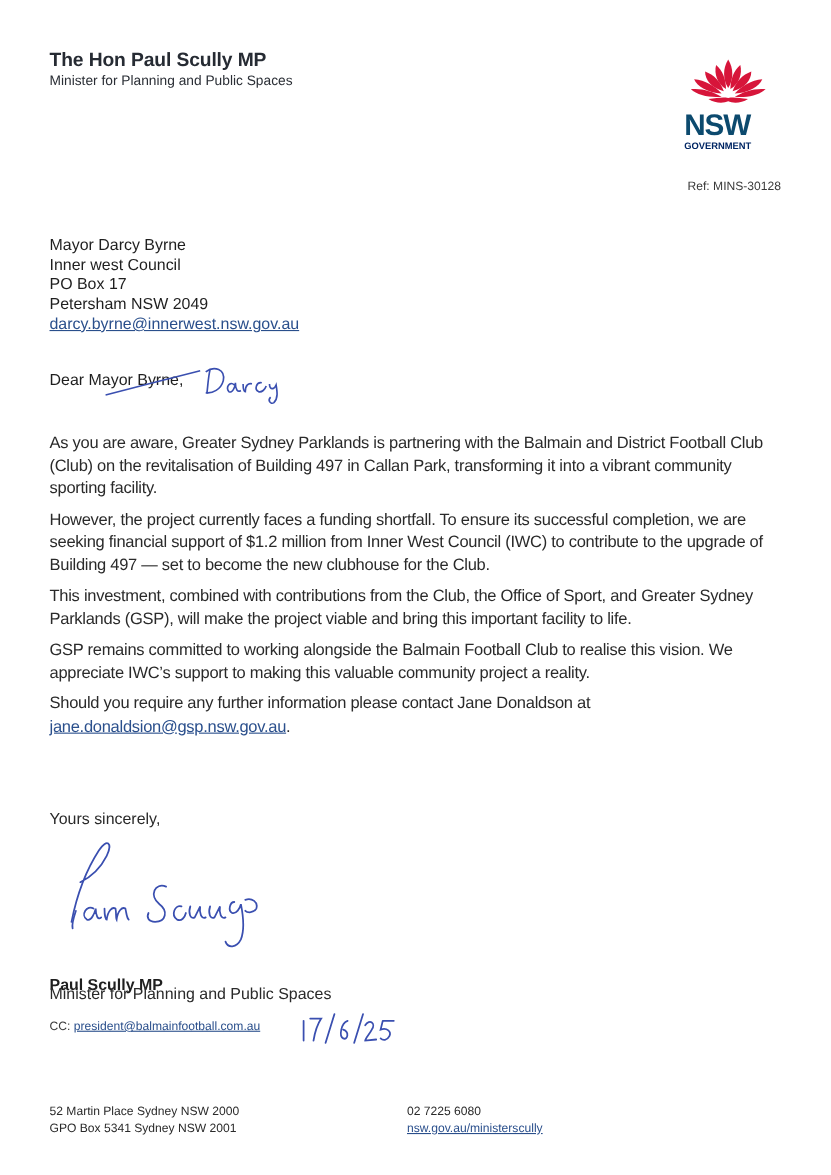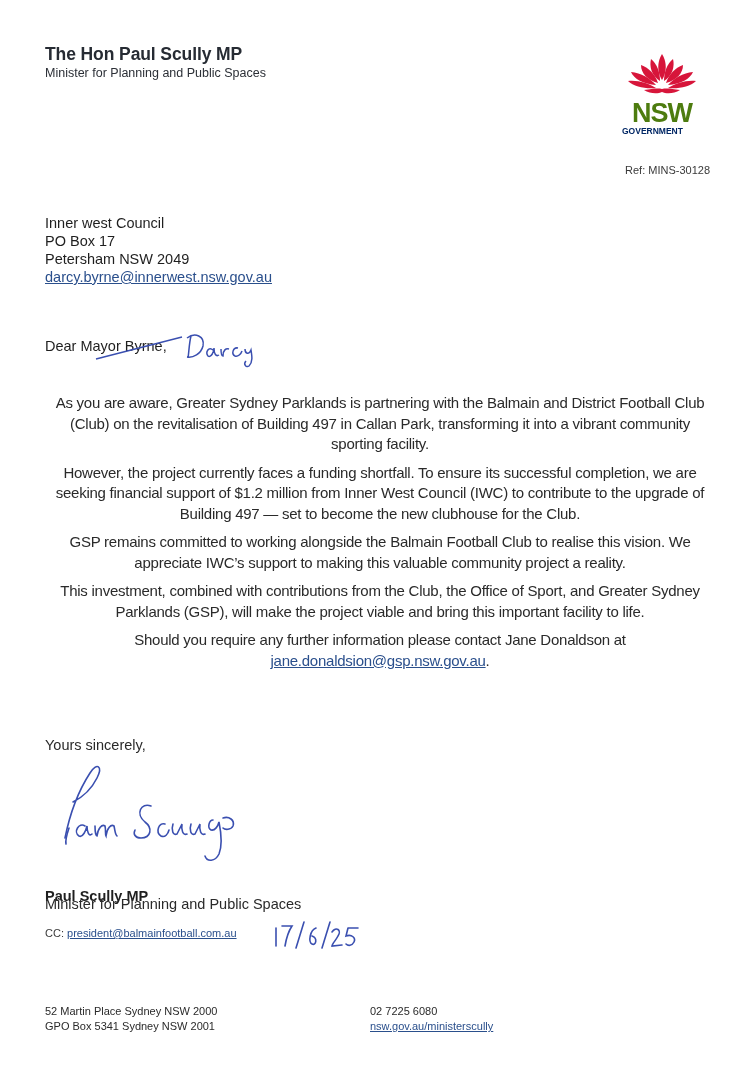--- a/index.html
+++ b/index.html
@@ -8,21 +8,21 @@
     .abs { position: absolute; }
     .hdr-name { left: 45px; top: 44px; font-size: 17.5px; font-weight: bold; color: #262b33; letter-spacing: -0.1px; }
     .hdr-role { left: 45px; top: 66px; font-size: 12.5px; color: #2b2f36; }
     .logo { left: 622px; top: 52px; width: 80px; }
     .ref { right: 45px; top: 164px; font-size: 11px; color: #3a3a3a; }
     .addr { left: 45px; top: 214px; font-size: 14.5px; line-height: 18px; color: #1f1f1f; }
     .addr div { white-space: nowrap; }
     a, .link { color: #2a4f8c; text-decoration: underline; }
     .salutation { left: 45px; top: 338px; font-size: 14.5px; color: #1f1f1f; }
     .salutation .strike { position: relative; }
-    .body-text { left: 45px; top: 393px; width: 670px; font-size: 15px; line-height: 20.5px; color: #2a2a2a; font-family: "Liberation Sans Narrow", "Liberation Sans", sans-serif; letter-spacing: -0.25px; text-align: center; }
+    .body-text { left: 45px; top: 393px; width: 670px; font-size: 15px; line-height: 20.5px; color: #2a2a2a; font-family: "Liberation Sans Narrow", "Liberation Sans", sans-serif; letter-spacing: -0.25px; }
     .body-text p { margin: 0 0 8px 0; }
     .closing { left: 45px; top: 737px; font-size: 14.5px; color: #2a2a2a; }
     .signature { left: 55px; top: 758px; }
     .sig-name { left: 45px; top: 877px; font-size: 14.5px; font-weight: bold; color: #1f1f1f; margin-top: 11px; }
     .sig-role { left: 45px; top: 896px; font-size: 14.5px; color: #2a2a2a; }
     .cc { left: 45px; top: 927px; font-size: 11px; color: #3a3a3a; }
     .date-hand { left: 272px; top: 918px; }
     .footer-left { left: 45px; top: 1004px; font-size: 11px; line-height: 15px; color: #2a2a2a; }
     .footer-right { left: 370px; top: 1004px; font-size: 11px; line-height: 15px; color: #2a2a2a; }
   </style>
@@ -40,27 +40,28 @@
       <path d="M51 7 C53 15 50 24 42 29 C42 20 45 12 51 7Z"></path>
       <path d="M19 13 C19 21 25 28 36 31 C33 22 27 16 19 13Z"></path>
       <path d="M61 13 C61 21 55 28 44 31 C47 22 53 16 61 13Z"></path>
       <path d="M9 20 C12 27 21 32 34 33 C28 26 19 21 9 20Z"></path>
       <path d="M71 20 C68 27 59 32 46 33 C52 26 61 21 71 20Z"></path>
       <path d="M6 29 C12 35 24 37 34 36 C26 31 16 28 6 29Z"></path>
       <path d="M74 29 C68 35 56 37 46 36 C54 31 64 28 74 29Z"></path>
       <path d="M22 38 C28 42 36 42 40 40 C44 42 52 42 58 38 C50 37 45 36 40 37 C35 36 30 37 22 38Z"></path>
     </g>
   </svg>
-  <div style="text-align:center;font-family:'Liberation Sans',sans-serif;font-weight:bold;font-size:27px;line-height:26px;color:#4d7c0f;letter-spacing:-1px;">NSW</div>
+  <div style="font-family:'Liberation Sans',sans-serif;font-weight:bold;font-size:27px;line-height:26px;color:#0c4a6e;letter-spacing:-1px;">NSW</div>
   <div style="font-family:'Liberation Sans',sans-serif;font-weight:bold;font-size:8.5px;line-height:10px;color:#002664;">GOVERNMENT</div>
 </div>
 
 <div class="abs ref">Ref: MINS-30128</div>
 
 <div class="abs addr">
+  <div>Mayor Darcy Byrne</div>
   <div>Inner west Council</div>
   <div>PO Box 17</div>
   <div>Petersham NSW  2049</div>
   <div><a>darcy.byrne@innerwest.nsw.gov.au</a></div>
 </div>
 
 <div class="abs salutation">
   <span>Dear Mayo</span><span class="strike">r Byrne</span><span>,</span>
 </div>
 <svg class="abs" style="left:94px;top:334px;" width="90" height="28" viewBox="0 0 90 28">
@@ -70,22 +71,22 @@
   <path d="M8 6 C6 14 6 22 5 28 M4 8 C12 2 22 6 20 16 C18 24 10 28 4 27" stroke="#3a4fb0" stroke-width="1.5" fill="none"></path>
   <path d="M30 20 C26 16 22 22 25 26 C28 28 31 22 31 18 C31 24 33 27 36 25" stroke="#3a4fb0" stroke-width="1.5" fill="none"></path>
   <path d="M38 19 C38 24 39 26 40 26 C40 20 43 18 46 19" stroke="#3a4fb0" stroke-width="1.5" fill="none"></path>
   <path d="M55 18 C50 17 48 24 52 26 C55 27 58 24 59 21" stroke="#3a4fb0" stroke-width="1.5" fill="none"></path>
   <path d="M62 19 C62 24 66 25 68 20 C69 26 70 32 66 36 C63 38 60 34 63 31" stroke="#3a4fb0" stroke-width="1.5" fill="none"></path>
 </svg>
 
 <div class="abs body-text">
   <p>As you are aware, Greater Sydney Parklands is partnering with the Balmain and District Football Club (Club) on the revitalisation of Building 497 in Callan Park, transforming it into a vibrant community sporting facility.</p>
   <p>However, the project currently faces a funding shortfall. To ensure its successful completion, we are seeking financial support of $1.2 million from Inner West Council (IWC) to contribute to the upgrade of Building 497 —  set to become the new clubhouse for the Club.</p>
+  <p>This investment, combined with contributions from the Club, the Office of Sport, and Greater Sydney Parklands (GSP), will make the project viable and bring this important facility to life.</p>
   <p>GSP remains committed to working alongside the Balmain Football Club to realise this vision. We appreciate IWC’s support to making this valuable community project a reality.</p>
-  <p>This investment, combined with contributions from the Club, the Office of Sport, and Greater Sydney Parklands (GSP), will make the project viable and bring this important facility to life.</p>
   <p>
     <span>Should you require any further information please contact Jane Donaldson at</span><br>
     <a>jane.donaldsion@gsp.nsw.gov.au</a><span>.</span>
   </p>
 </div>
 
 <div class="abs closing">Yours sincerely,</div>
 
 <svg class="abs signature" width="230" height="110" viewBox="0 0 230 110">
   <g stroke="#3a4fb0" stroke-width="1.6" fill="none" stroke-linecap="round">

